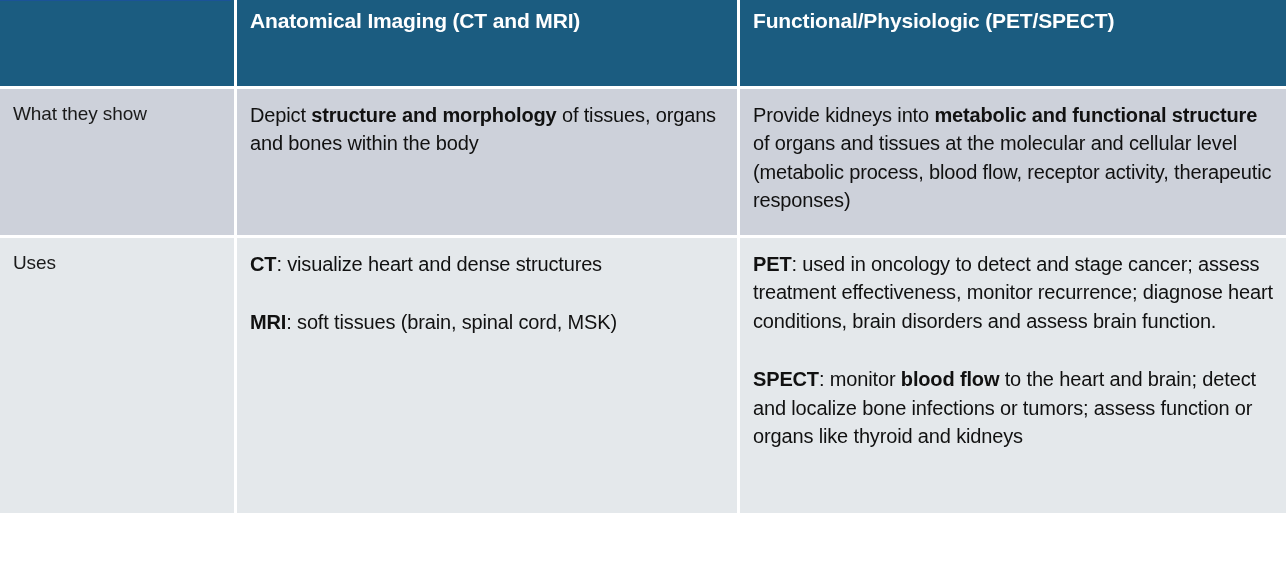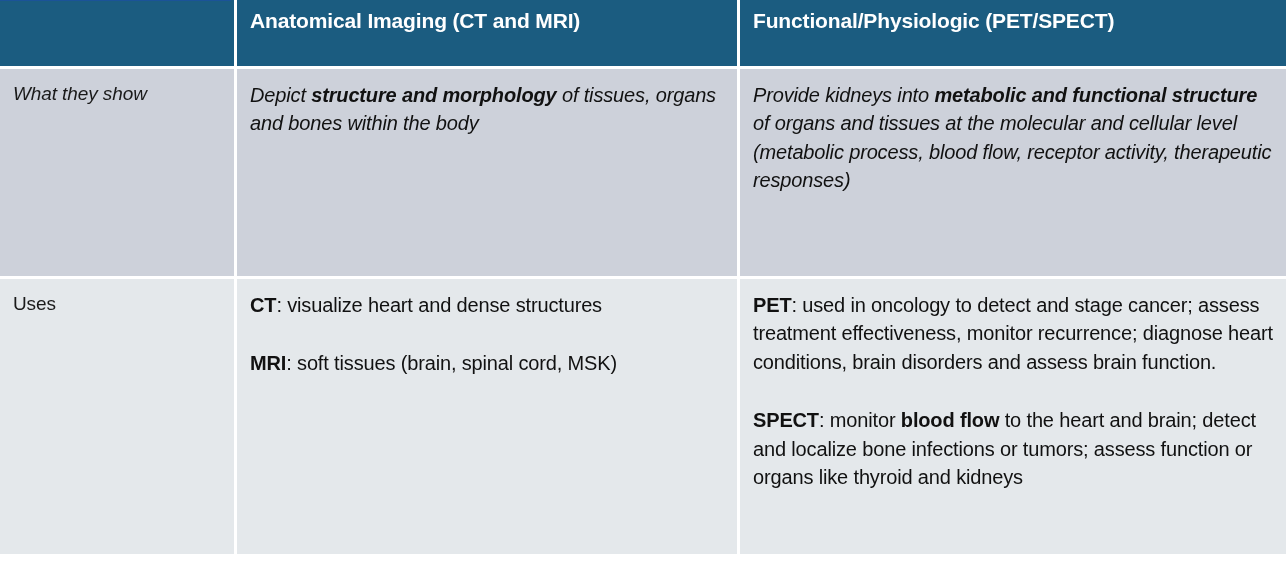--- a/index.html
+++ b/index.html
@@ -52,37 +52,37 @@
 
   
   col.c-label  { width: 234px; }
   col.c-anat   { width: 500px; }
   col.c-func   { width: 552px; }
 
   
   .hdr-row th {
     background: #1b5c80;
     color: #ffffff;
-    height: 66px;
+    height: 86px;
     font-size: 21px;
     font-weight: bold;
     letter-spacing: -0.15px;
     line-height: 1.15;
     padding-top: 9px;
     vertical-align: top;
   }
   .hdr-row th.hdr-blank {
     padding: 0;
   }
 
   
   .row-shade td { background: #cdd1da; }
   .row-light td { background: #e4e8eb; }
 
-  .row-shade td { height: 207px; font-style: italic; }
+  .row-shade td { height: 146px; }
   .row-light td { height: 275px; }
 
   .cell-label {
     font-size: 19px;
     color: #1a1a1a;
     line-height: 1.35;
     letter-spacing: -0.1px;
   }
 
   .cell-body {

